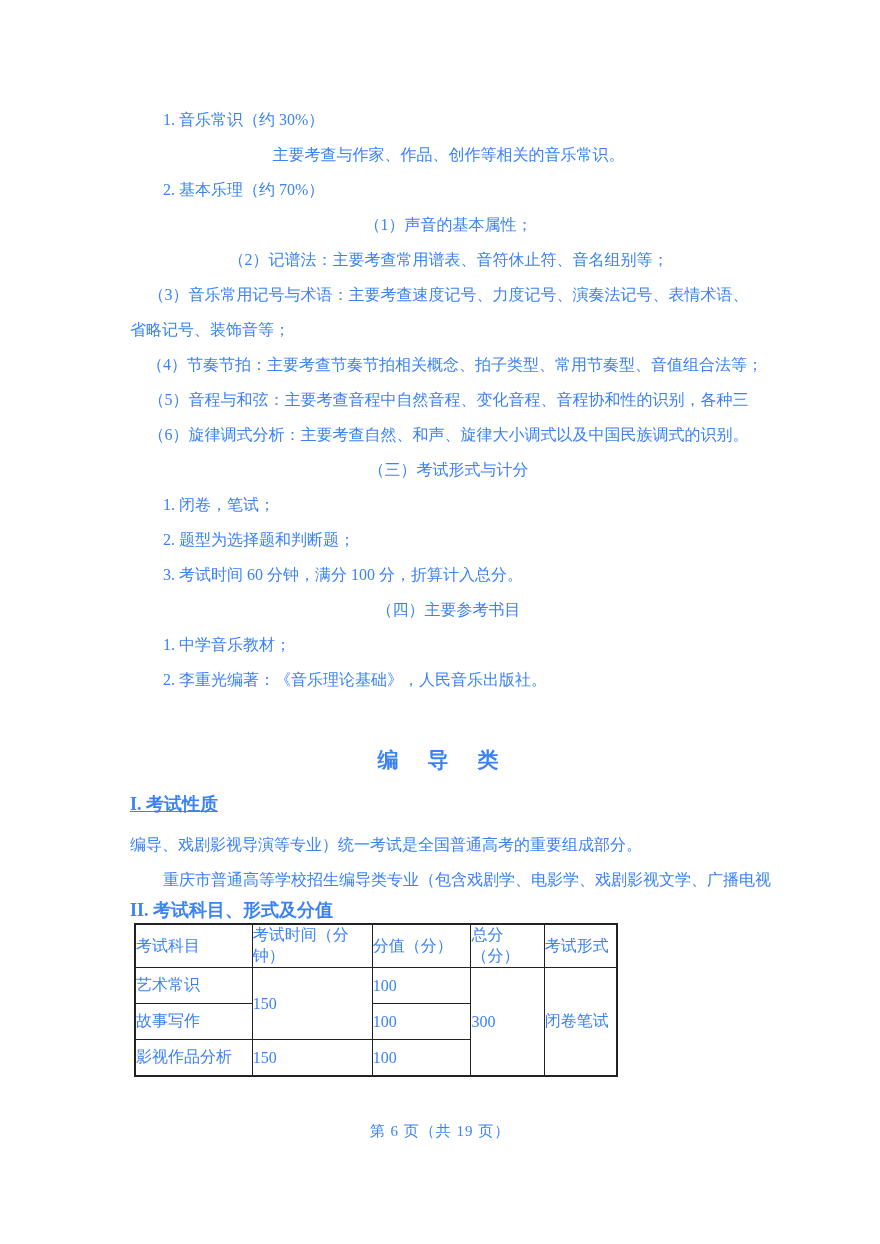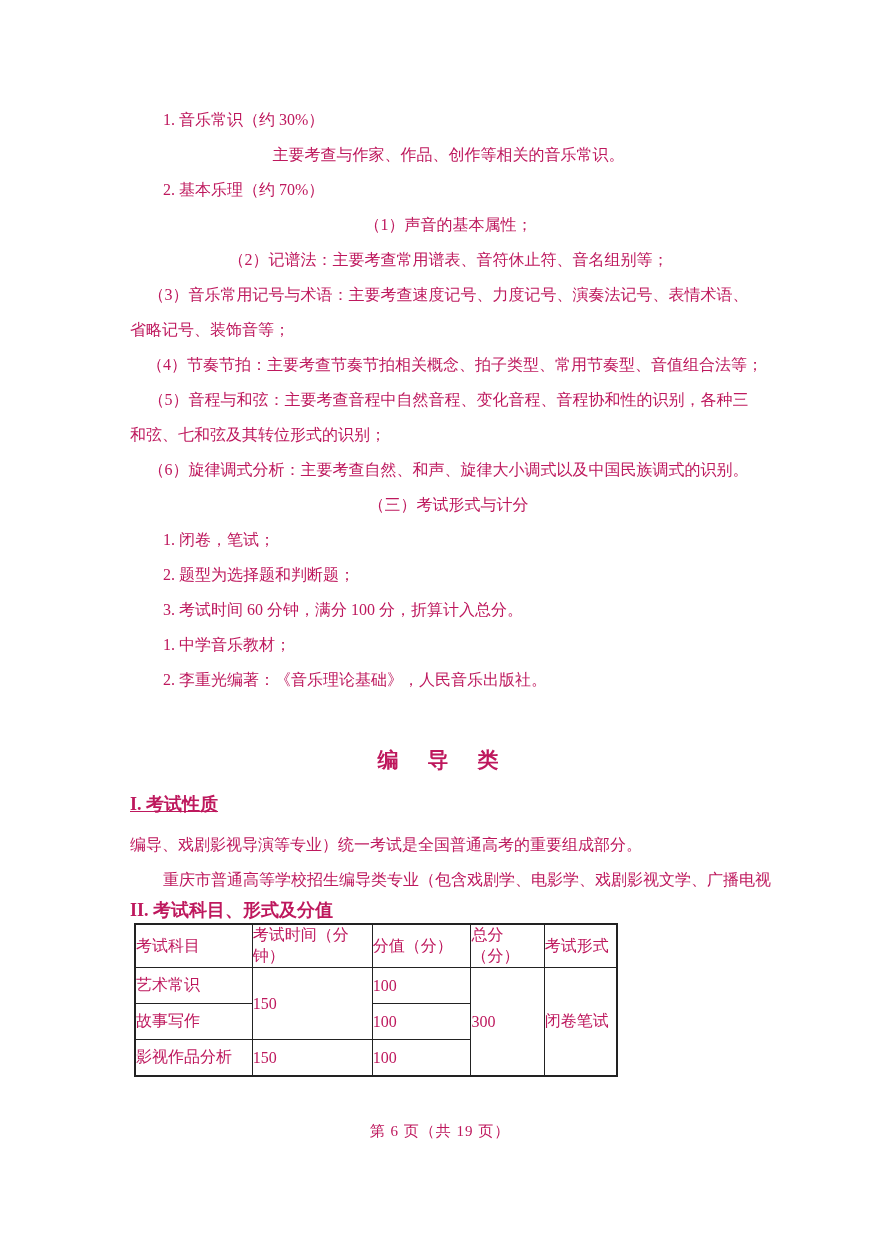--- a/index.html
+++ b/index.html
@@ -1,21 +1,21 @@
 <!DOCTYPE html>
 <html><head>
 <meta charset="utf-8">
 <style>
   html, body { margin: 0; padding: 0; background: #ffffff; }
   .page {
     position: relative;
     width: 880px;
     height: 1244px;
     background: #ffffff;
-    color: #be185d;
+    color: #3b82f6;
     font-family: "Liberation Serif", "DejaVu Serif", serif;
     overflow: hidden;
   }
   .content {
     padding: 102px 130px 0 130px;
   }
   .bline {
     font-size: 16px;
     line-height: 35px;
     height: 35px;
@@ -77,26 +77,26 @@
     <div>
       <div class="bline ind-2">1. 音乐常识（约 30%）</div>
       <div class="bline ind-1">主要考查与作家、作品、创作等相关的音乐常识。</div>
       <div class="bline ind-2">2. 基本乐理（约 70%）</div>
       <div class="bline ind-1">（1）声音的基本属性；</div>
       <div class="bline ind-1">（2）记谱法：主要考查常用谱表、音符休止符、音名组别等；</div>
       <div class="bline ind-1">（3）音乐常用记号与术语：主要考查速度记号、力度记号、演奏法记号、表情术语、</div>
       <div class="bline ind-0">省略记号、装饰音等；</div>
       <div class="bline ind-1">（4）节奏节拍：主要考查节奏节拍相关概念、拍子类型、常用节奏型、音值组合法等；</div>
       <div class="bline ind-1">（5）音程与和弦：主要考查音程中自然音程、变化音程、音程协和性的识别，各种三</div>
-      <div class="bline ind-0">和弦、七和弦及其转位形式的识别；</div>
       <div class="bline ind-1">（6）旋律调式分析：主要考查自然、和声、旋律大小调式以及中国民族调式的识别。</div>
       <div class="bline ind-1">（三）考试形式与计分</div>
       <div class="bline ind-2">1. 闭卷，笔试；</div>
       <div class="bline ind-2">2. 题型为选择题和判断题；</div>
       <div class="bline ind-2">3. 考试时间 60 分钟，满分 100 分，折算计入总分。</div>
+      <div class="bline ind-1">（四）主要参考书目</div>
       <div class="bline ind-2">1. 中学音乐教材；</div>
       <div class="bline ind-2">2. 李重光编著：《音乐理论基础》，人民音乐出版社。</div>
     </div>
 
     <div class="section-title">编　导　类</div>
 
     <div class="sub-heading first">I. 考试性质</div>
 
     <div class="para-lines">
       <div class="bline ind-0">编导、戏剧影视导演等专业）统一考试是全国普通高考的重要组成部分。</div>

